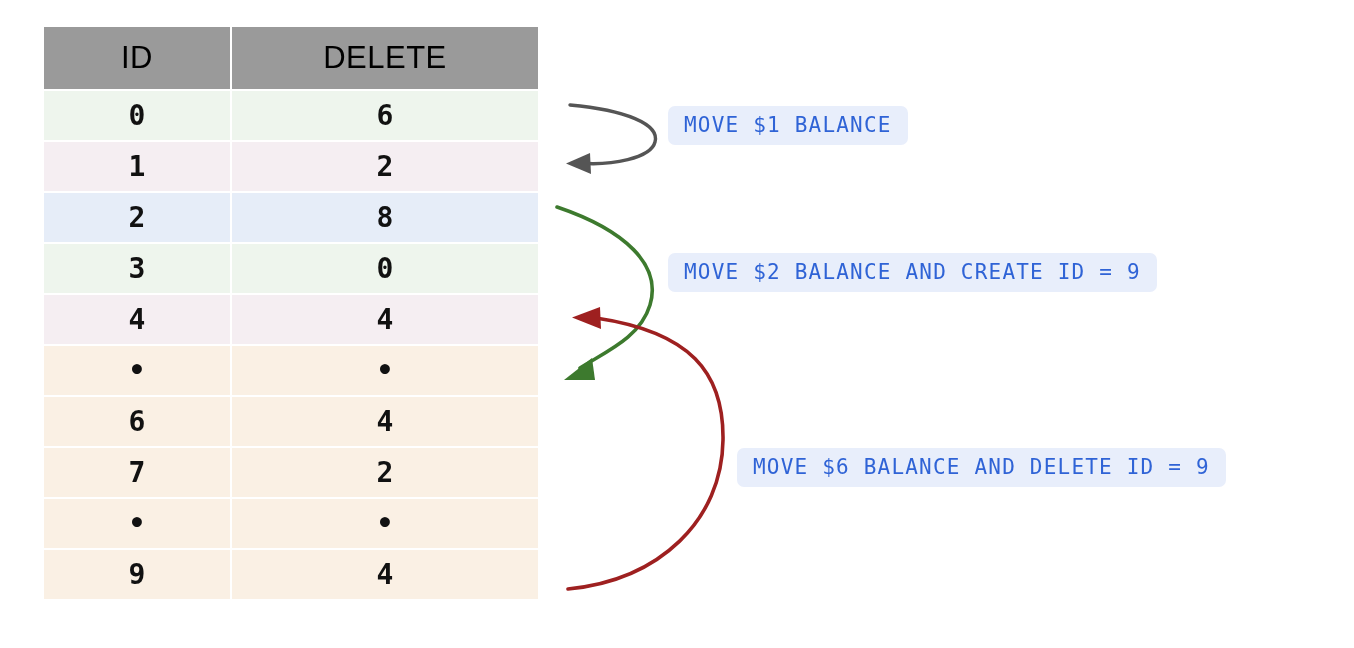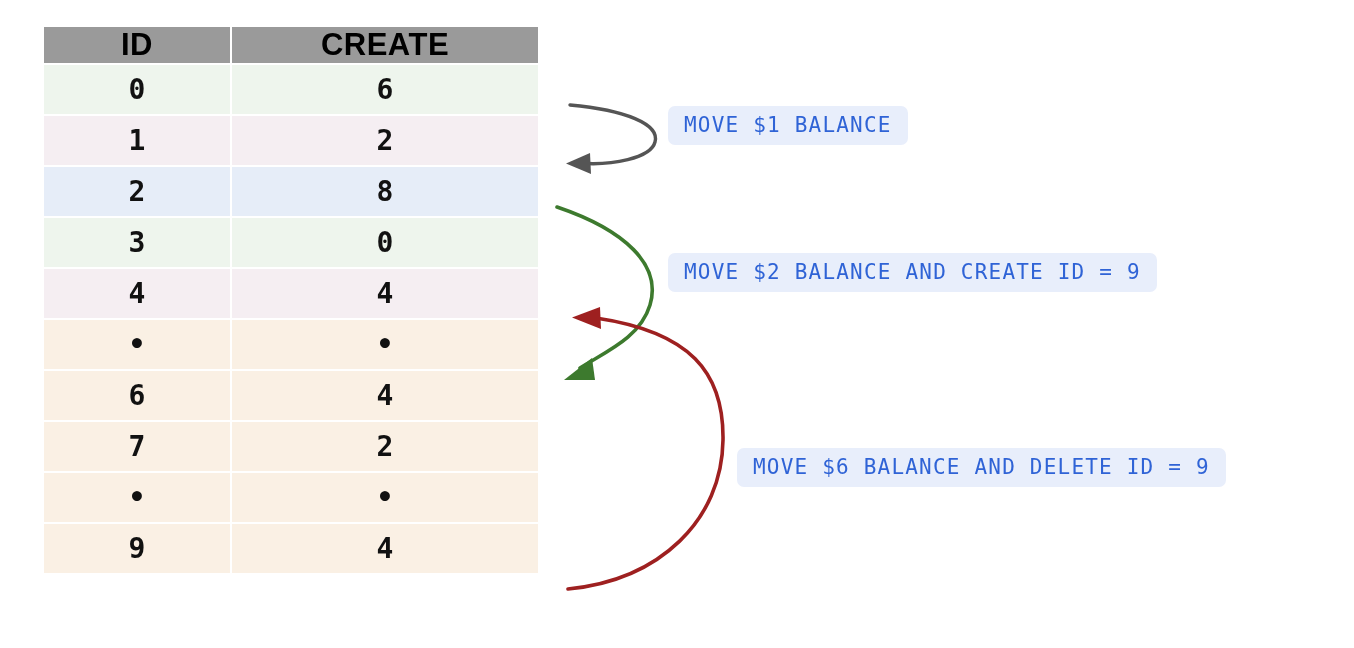--- a/index.html
+++ b/index.html
@@ -31,24 +31,24 @@
     table-layout: fixed;
   }
   #balance-table col.col-id    { width: 186px; }
   #balance-table col.col-bal   { width: 306px; }
 
   #balance-table th {
     background: #9a9a9a;
     color: #000000;
     font-family: "Liberation Sans", sans-serif;
     font-size: 31px;
-    font-weight: bold;
+    font-weight: normal;
     letter-spacing: 0.5px;
     text-align: center;
-    height: 36px;
+    height: 62px;
     padding: 0;
     border: 0;
   }
   #balance-table td {
     font-family: "DejaVu Sans Mono", monospace;
     font-size: 28px;
     font-weight: bold;
     color: #111111;
     text-align: center;
     height: 49px;
@@ -100,21 +100,21 @@
 <div id="canvas">
 
   <table id="balance-table">
     <colgroup>
       <col class="col-id">
       <col class="col-bal">
     </colgroup>
     <thead>
       <tr>
         <th>ID</th>
-        <th>CREATE</th>
+        <th>DELETE</th>
       </tr>
     </thead>
     <tbody id="table-body">
         <tr class="tint-green">
           <td>0</td>
           <td>6</td>
         </tr>
         <tr class="tint-pink">
           <td>1</td>
           <td>2</td>

